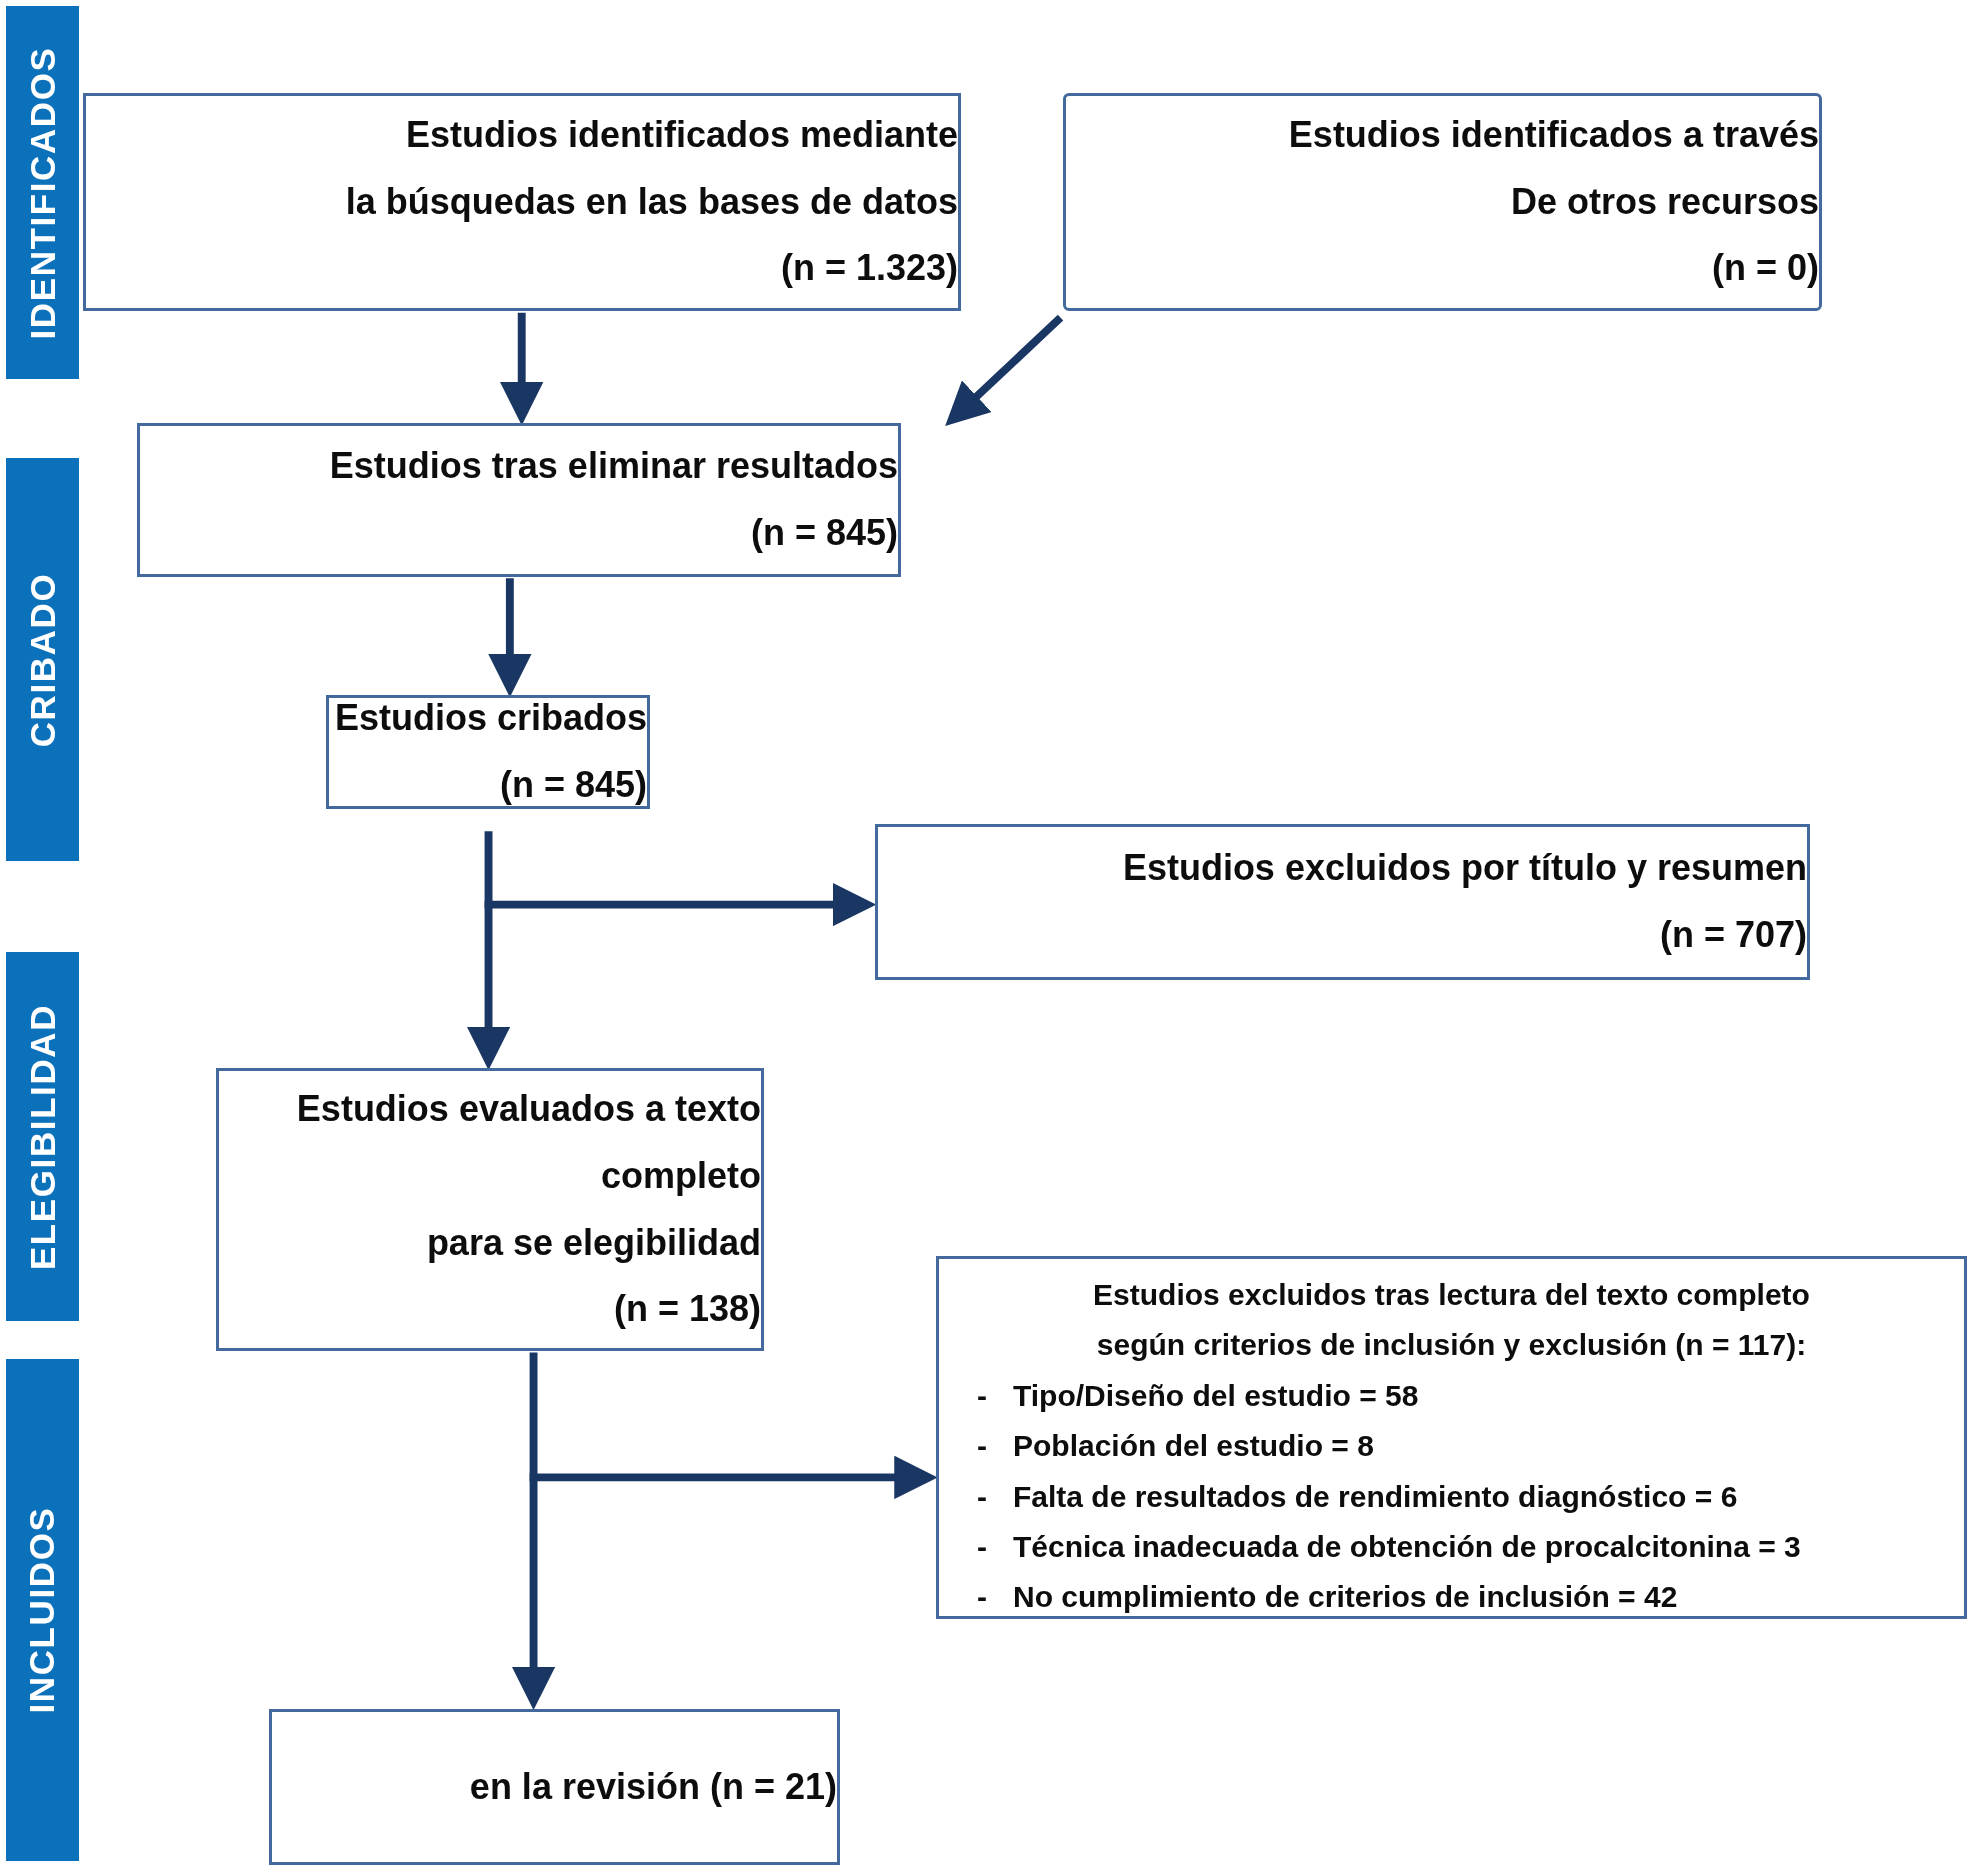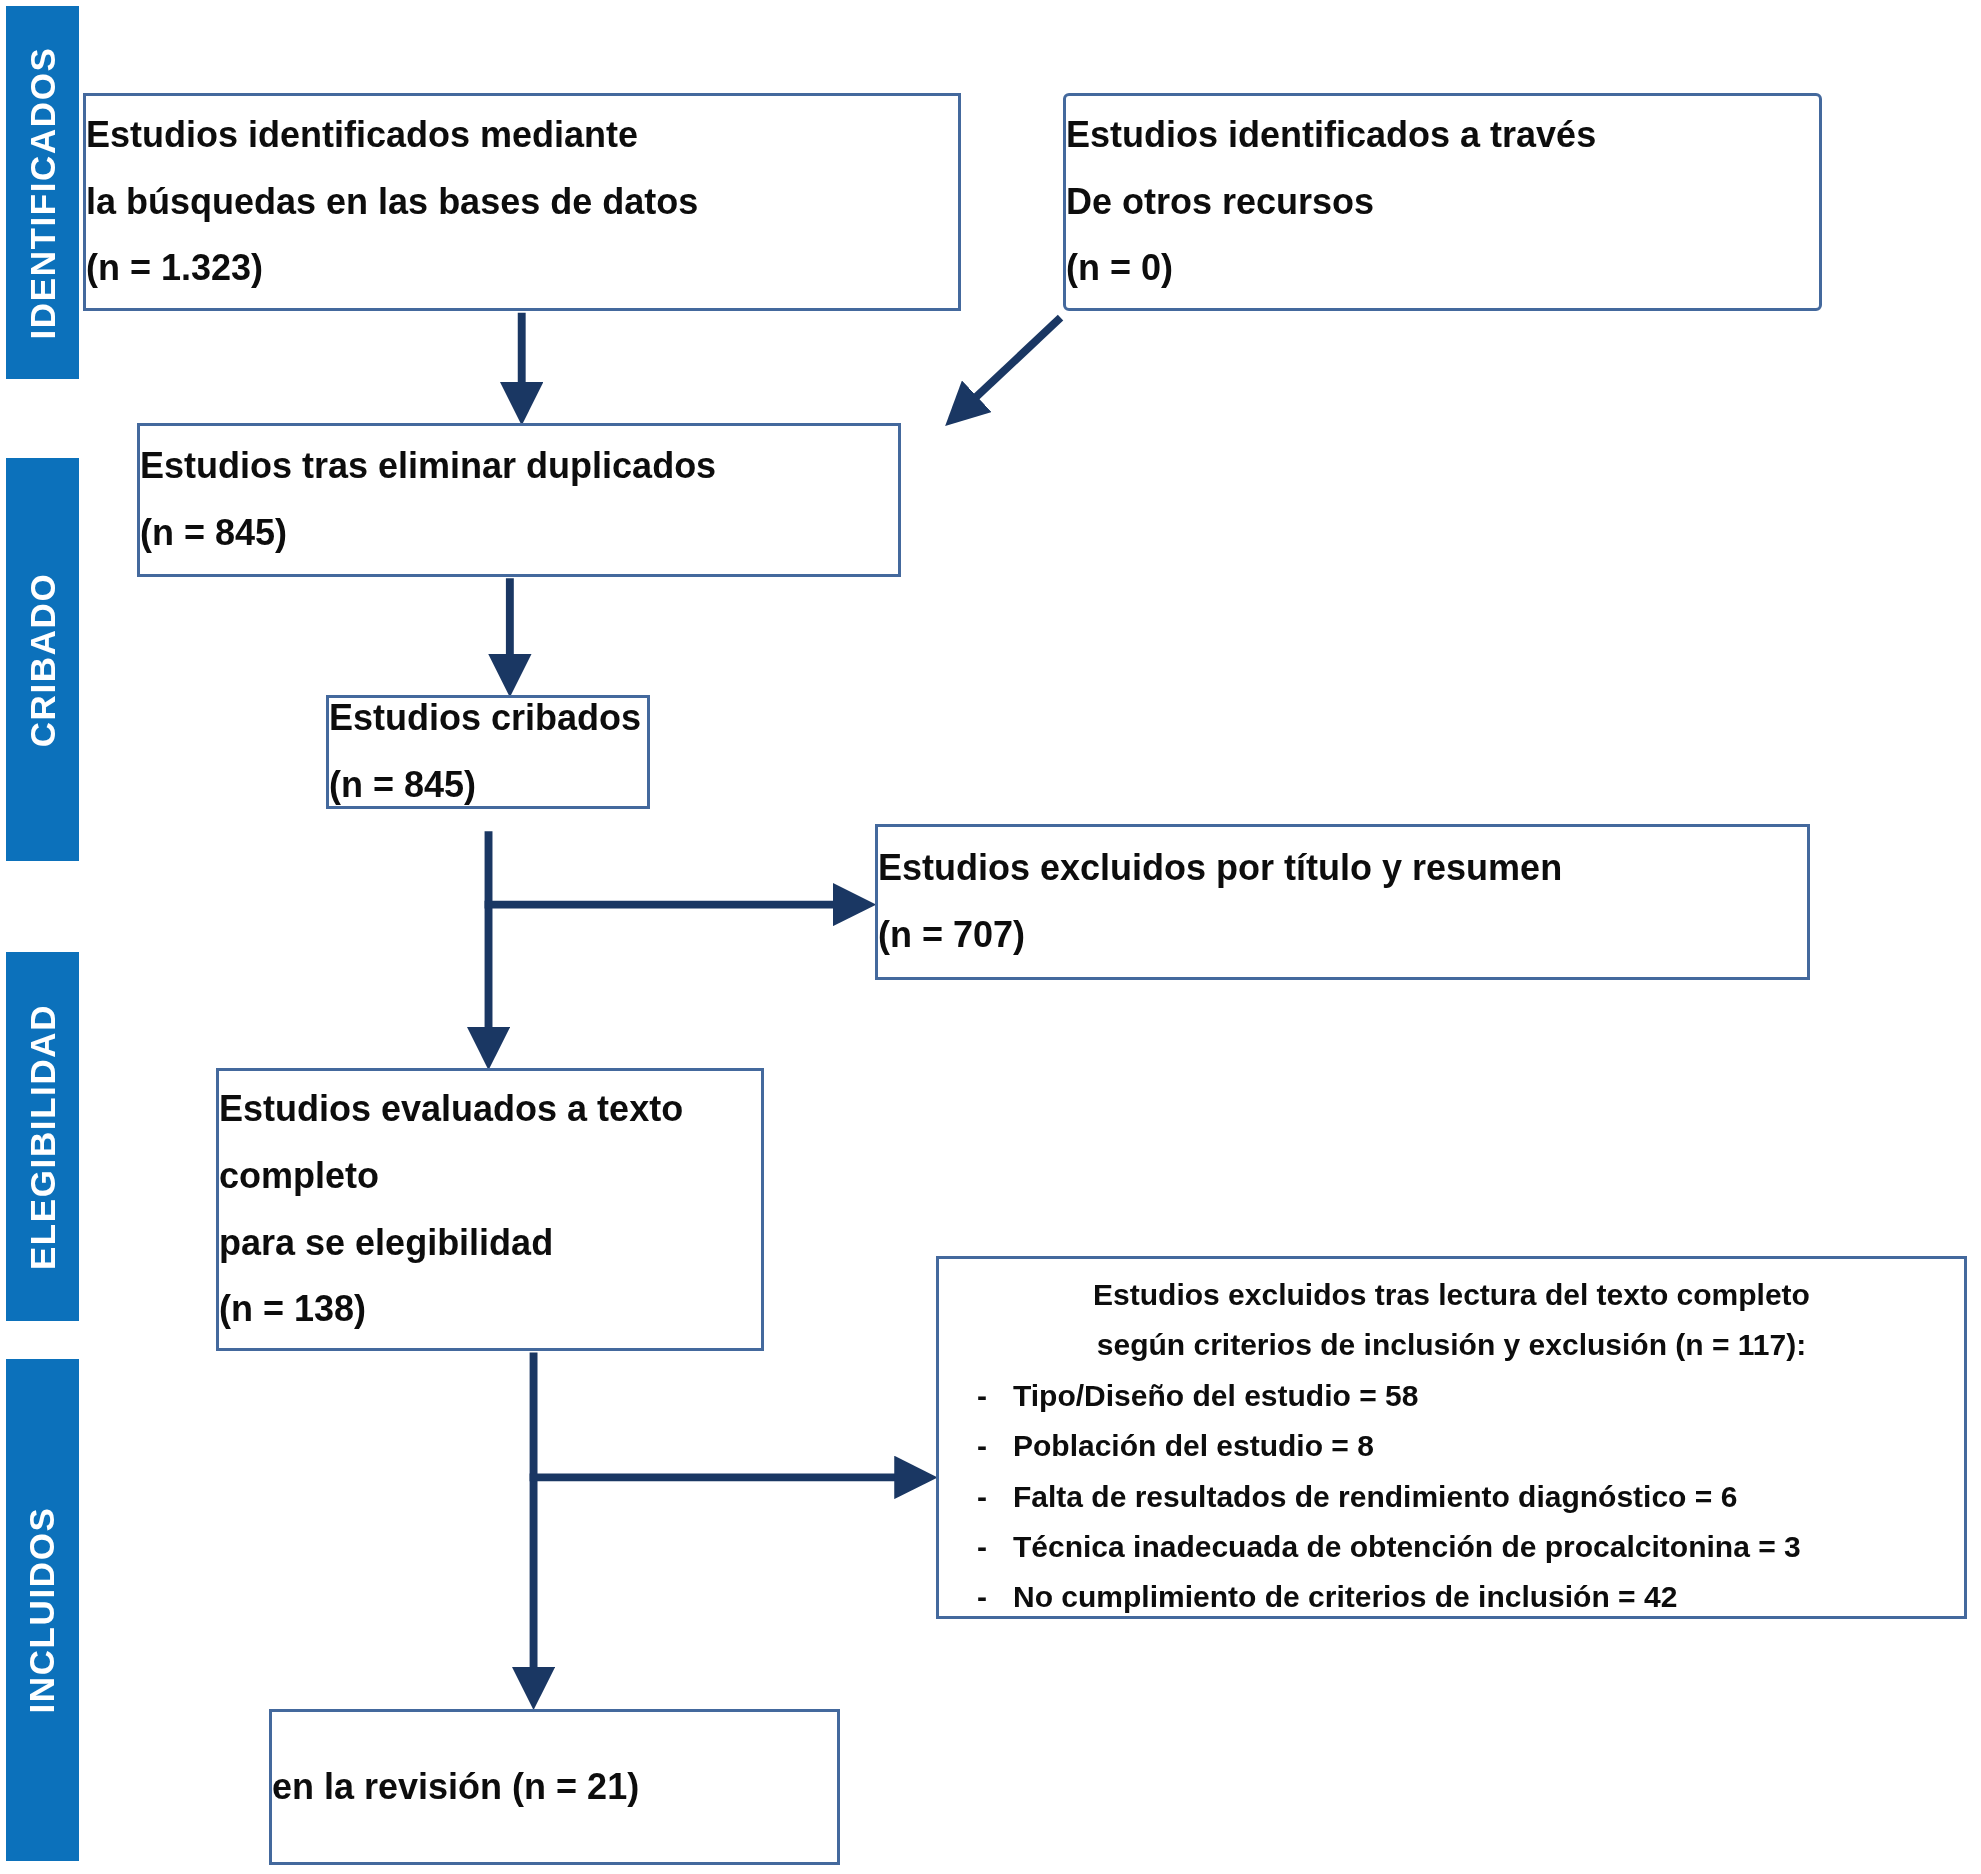--- a/index.html
+++ b/index.html
@@ -23,21 +23,21 @@
     color:#ffffff;
     font-size:35px;font-weight:bold;letter-spacing:1.6px;
   }
   
   .fbox{
     position:absolute;
     background:#ffffff;
     border:3.2px solid #44699D;
     box-sizing:border-box;
     display:flex;flex-direction:column;
-    align-items:flex-start;justify-content:center;
+    align-items:flex-end;justify-content:center;
     text-align:center;
     font-size:36px;font-weight:600;line-height:1.85;
   }
   
   .fbox.listbox{
     justify-content:flex-start;
     font-size:30px;line-height:1.68;
     padding:11px 16px;
   }
   .listbox .title-line{width:100%;text-align:center;}
@@ -89,21 +89,21 @@
     <div>(n = 1.323)</div>
   </div>
 
   <div class="fbox" style="left:1063px;top:93px;width:759px;height:218px;border-radius:6px;">
     <div>Estudios identificados a través</div>
     <div>De otros recursos</div>
     <div>(n = 0)</div>
   </div>
 
   <div class="fbox" style="left:137px;top:423px;width:764px;height:154px;">
-    <div>Estudios tras eliminar duplicados</div>
+    <div>Estudios tras eliminar resultados</div>
     <div>(n = 845)</div>
   </div>
 
   <div class="fbox" style="left:326px;top:695px;width:324px;height:114px;">
     <div>Estudios cribados</div>
     <div>(n = 845)</div>
   </div>
 
   <div class="fbox" style="left:875px;top:824px;width:935px;height:156px;">
     <div>Estudios excluidos por título y resumen</div>

